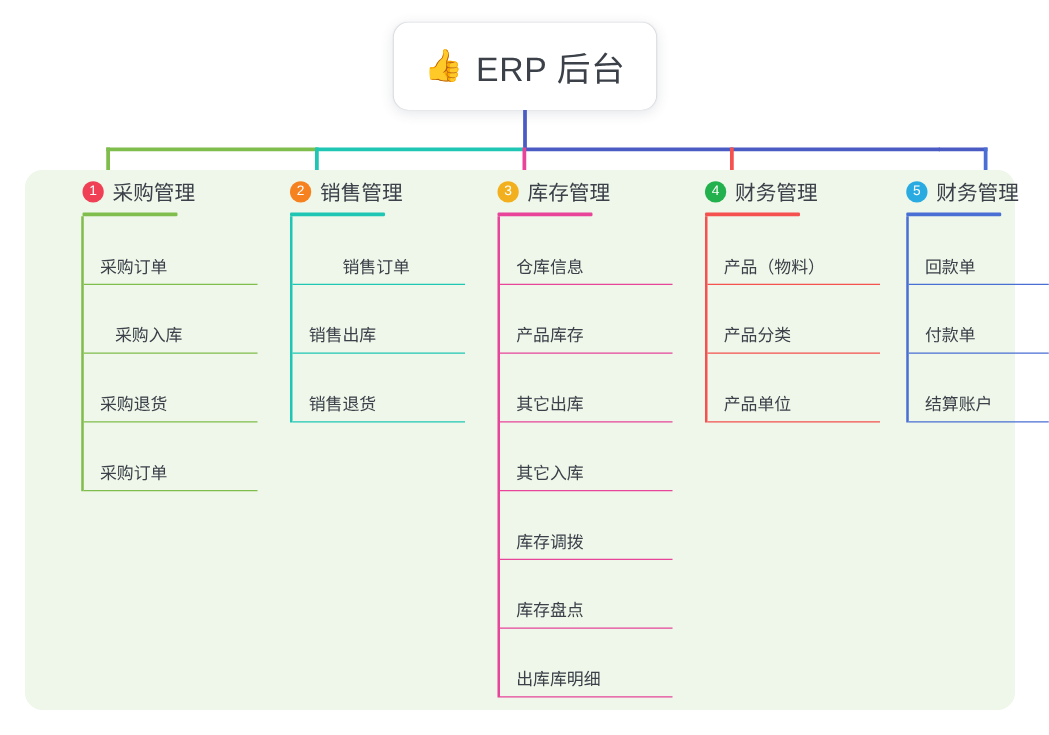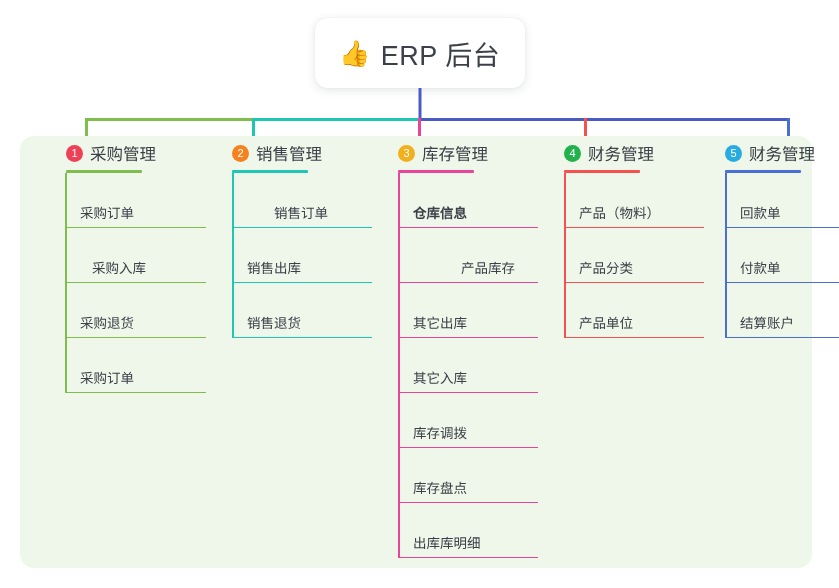--- a/index.html
+++ b/index.html
@@ -209,24 +209,24 @@
           </div>
         </div>
       </div>
       <div class="column" style="left: 353px;">
         <div class="col-head">
           <span class="badge" style="background: rgb(242, 176, 30);">3</span>
           <span class="col-title">库存管理</span>
         </div>
         <div class="head-rule" style="background: rgb(232, 68, 154); width: 76px;"></div>
         <div class="items" style="border-left-color: rgb(232, 68, 154);">
-          <div class="item" style="border-bottom-color: rgb(232, 68, 154); font-weight: bold;">
+          <div class="item" style="border-bottom-color: rgb(232, 68, 154);">
             <span class="item-label">仓库信息</span>
           </div>
-          <div class="item" style="border-bottom-color: rgb(232, 68, 154); padding-left: 48px;">
+          <div class="item" style="border-bottom-color: rgb(232, 68, 154);">
             <span class="item-label">产品库存</span>
           </div>
           <div class="item" style="border-bottom-color: rgb(232, 68, 154);">
             <span class="item-label">其它出库</span>
           </div>
           <div class="item" style="border-bottom-color: rgb(232, 68, 154);">
             <span class="item-label">其它入库</span>
           </div>
           <div class="item" style="border-bottom-color: rgb(232, 68, 154);">
             <span class="item-label">库存调拨</span>

